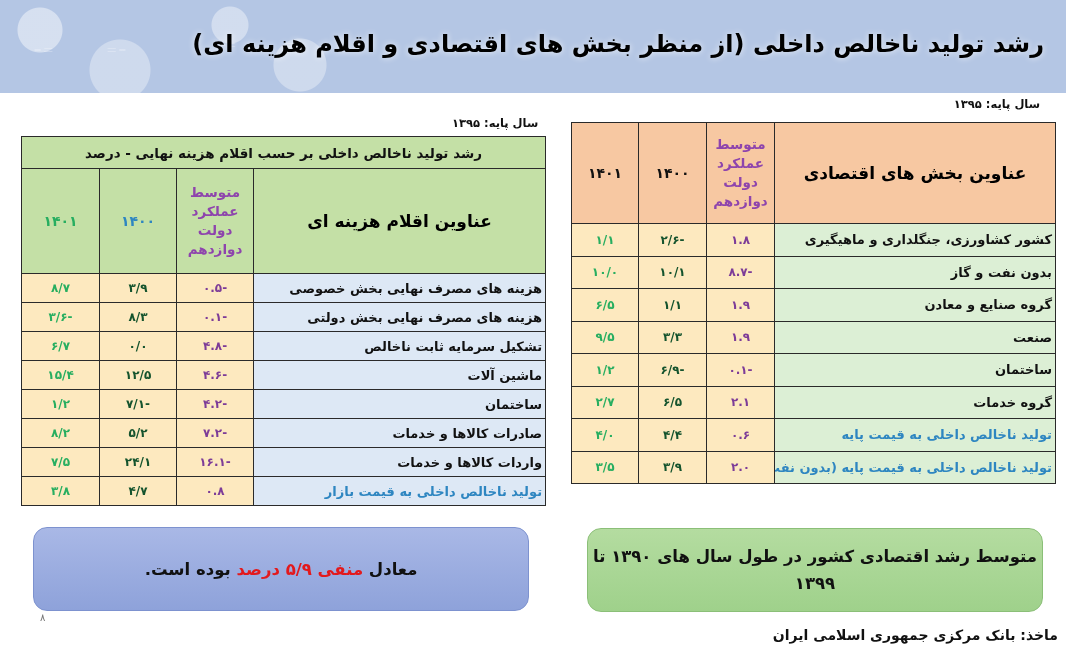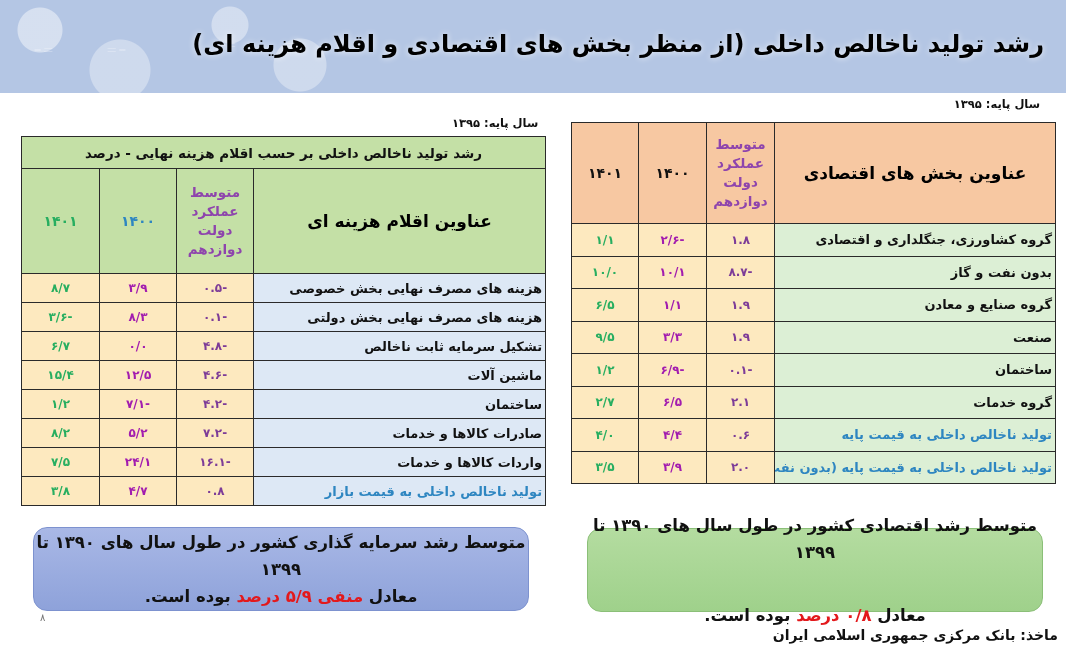--- a/index.html
+++ b/index.html
@@ -30,21 +30,21 @@
 
   table.gdp { position: absolute; border-collapse: collapse; direction: rtl; table-layout: fixed; }
   table.gdp td { border: 1.5px solid #2a2a2a; text-align: center; vertical-align: middle; font-weight: bold; }
   table.gdp .title-cell { font-size: 13.5px; color: #111; height: 32px; }
   table.gdp .head-label { font-size: 17px; color: #000000; }
   table.gdp .head-avg { font-size: 13.5px; color: #8e44ad; line-height: 19px; font-weight: bold; }
   table.gdp .label-cell { text-align: right; padding-right: 3px; font-size: 13px; color: #111; white-space: nowrap; overflow: hidden; }
   table.gdp .label-cell.hl { color: #2e86c1; }
   table.gdp .val { font-size: 12px; background: #fde9bf; }
   table.gdp .v-avg { color: #7d3c98; margin-top: 13px; }
-  table.gdp .v-1400 { color: #a21caf; }
+  table.gdp .v-1400 { color: #14532d; }
   table.gdp .v-1401 { color: #27ae60; }
 
   
   #econ-table { left: 571px; top: 122px; width: 484px; }
   #econ-table .title-cell { background: #f7c8a2; height: 33px; }
   #econ-table .hdr td { background: #f7c8a2; height: 101px; }
   #econ-table .head-year { font-size: 14px; color: #111; }
   #econ-table .label-cell { background: #dcefd5; }
   #econ-table .row td { height: 32.5px; }
 
@@ -87,21 +87,21 @@
   <tbody>
   <tr class="hdr">
     <td class="head-label">عناوین بخش های اقتصادی</td>
     <td class="head-avg">متوسط عملکرد دولت دوازدهم</td>
     <td class="head-year">۱۴۰۰</td>
     <td class="head-year">۱۴۰۱</td>
   </tr>
   </tbody>
     <tbody id="econ-body">
       <tr class="row">
-        <td class="label-cell">گروه کشاورزی، جنگلداری و اقتصادی</td>
+        <td class="label-cell">کشور کشاورزی، جنگلداری و ماهیگیری</td>
         <td class="val v-avg">۱.۸</td>
         <td class="val v-1400">-۲/۶</td>
         <td class="val v-1401">۱/۱</td>
       </tr>
       <tr class="row">
         <td class="label-cell">بدون نفت و گاز</td>
         <td class="val v-avg">-۸.۷</td>
         <td class="val v-1400">۱۰/۱</td>
         <td class="val v-1401">۱۰/۰</td>
       </tr>
@@ -209,31 +209,25 @@
       <tr class="row">
         <td class="label-cell hl">تولید ناخالص داخلی به قیمت بازار</td>
         <td class="val v-avg">۰.۸</td>
         <td class="val v-1400">۴/۷</td>
         <td class="val v-1401">۳/۸</td>
       </tr>
     </tbody>
 </table>
 
 <div class="note-box" id="note-invest">
-  <div>متوسط رشد سرمایه گذاری کشور در طول سال های ۱۳۹۰ تا ۱۳۹۹</div>
   <div>
     <span>معادل</span>
     <span class="red">منفی ۵/۹ درصد</span>
     <span>بوده است.</span>
   </div>
 </div>
 
 <div class="note-box" id="note-growth">
   <div>متوسط رشد اقتصادی کشور در طول سال های ۱۳۹۰ تا ۱۳۹۹</div>
-  <div>
-    <span>معادل</span>
-    <span class="red">۰/۸ درصد</span>
-    <span>بوده است.</span>
-  </div>
 </div>
 
 <div class="page-num">۸</div>
 <div class="source">ماخذ: بانک مرکزی جمهوری اسلامی ایران</div>
 
 </body></html>

